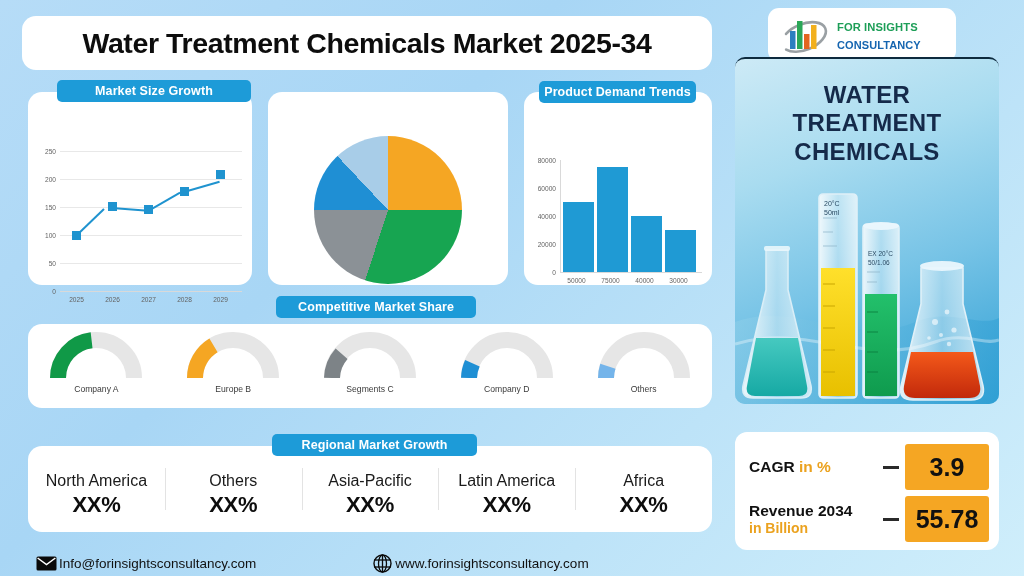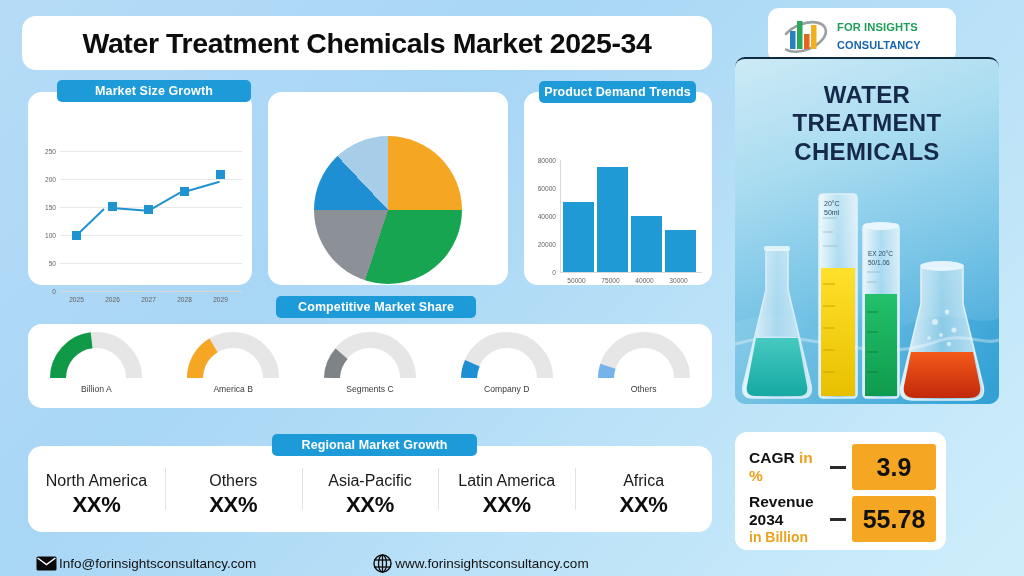--- a/index.html
+++ b/index.html
@@ -117,21 +117,21 @@
     border-top: 2px solid #0d2a3e;
   }
   .hero-title {
     position: absolute; top: 22px; left: 0; right: 0; text-align: center;
     font-size: 24px; font-weight: bold; color: #152a4a; line-height: 1.18;
     letter-spacing: .3px;
   }
   .glass { position: absolute; }
 
   .stat-card {
-    position: absolute; left: 5px; top: 432px; width: 211px; height: 118px;
+    position: absolute; left: 5px; top: 432px; width: 264px; height: 118px;
     background: #ffffff; border-radius: 12px;
   }
   .stat-row { position: absolute; left: 14px; right: 10px; display: flex; align-items: center; }
   .stat-row.r1 { top: 12px; height: 46px; }
   .stat-row.r2 { top: 64px; height: 46px; }
   .stat-label { flex: 1; font-size: 15.5px; font-weight: bold; color: #111; line-height: 1.15; }
   .stat-label .accent { color: #eba21f; }
   .stat-label .sub { display: block; text-align: left; color: #eba21f; font-size: 14px; }
   .dash { width: 16px; height: 3px; background: #2a2a2a; margin: 0 6px; flex: none; }
   .stat-val {
@@ -230,31 +230,31 @@
     <div class="card c-share">
       <div class="gauges">
 
         <div class="gauge-cell">
           <div class="gauge-wrap">
             <svg width="92" height="46" viewBox="0 0 92 46">
               <path d="M8 46 A38 38 0 0 1 84 46" fill="none" stroke="#e6e6e6" stroke-width="16"></path>
               <path d="M8 46 A38 38 0 0 1 41.6 8.3" fill="none" stroke="#109947" stroke-width="16"></path>
             </svg>
           </div>
-          <div class="gauge-label">Billion A</div>
+          <div class="gauge-label">Company A</div>
         </div>
 
         <div class="gauge-cell">
           <div class="gauge-wrap">
             <svg width="92" height="46" viewBox="0 0 92 46">
               <path d="M8 46 A38 38 0 0 1 84 46" fill="none" stroke="#e6e6e6" stroke-width="16"></path>
               <path d="M8 46 A38 38 0 0 1 26.5 13.3" fill="none" stroke="#f5a623" stroke-width="16"></path>
             </svg>
           </div>
-          <div class="gauge-label">America B</div>
+          <div class="gauge-label">Europe B</div>
         </div>
 
         <div class="gauge-cell">
           <div class="gauge-wrap">
             <svg width="92" height="46" viewBox="0 0 92 46">
               <path d="M8 46 A38 38 0 0 1 84 46" fill="none" stroke="#e6e6e6" stroke-width="16"></path>
               <path d="M8 46 A38 38 0 0 1 17.6 21.7" fill="none" stroke="#7d8387" stroke-width="16"></path>
             </svg>
           </div>
           <div class="gauge-label">Segments C</div>

